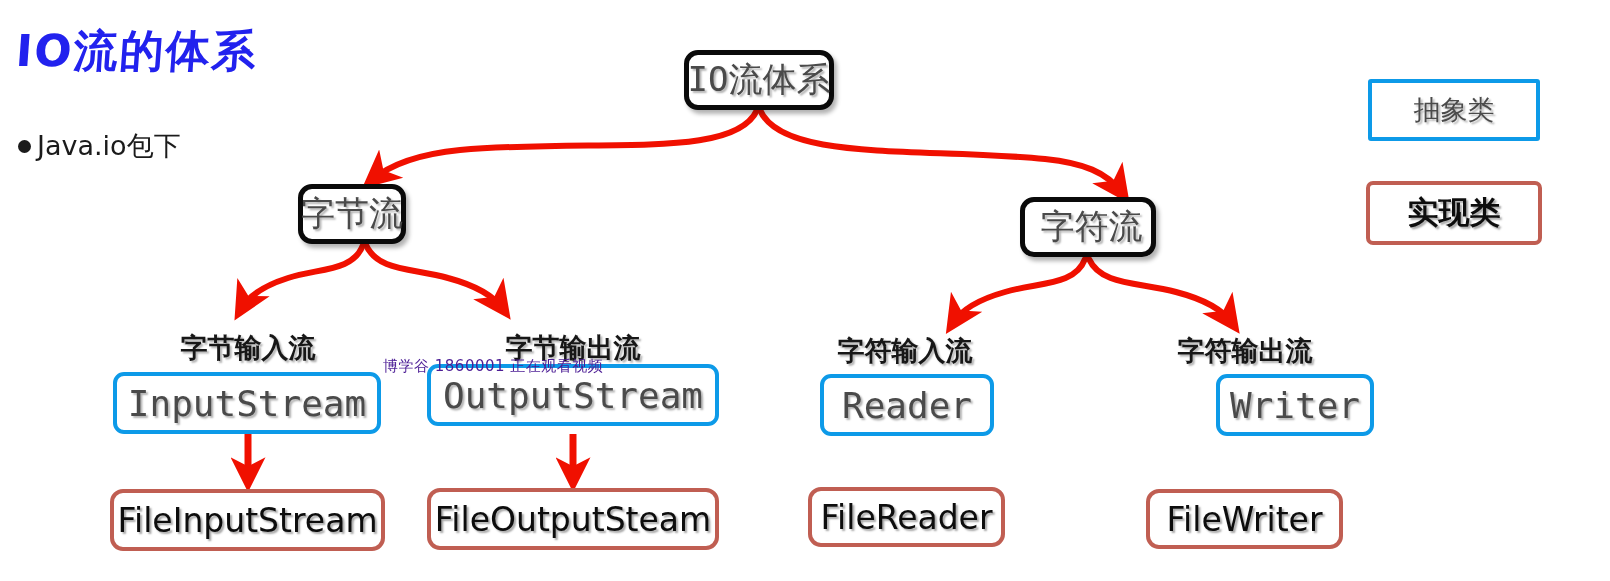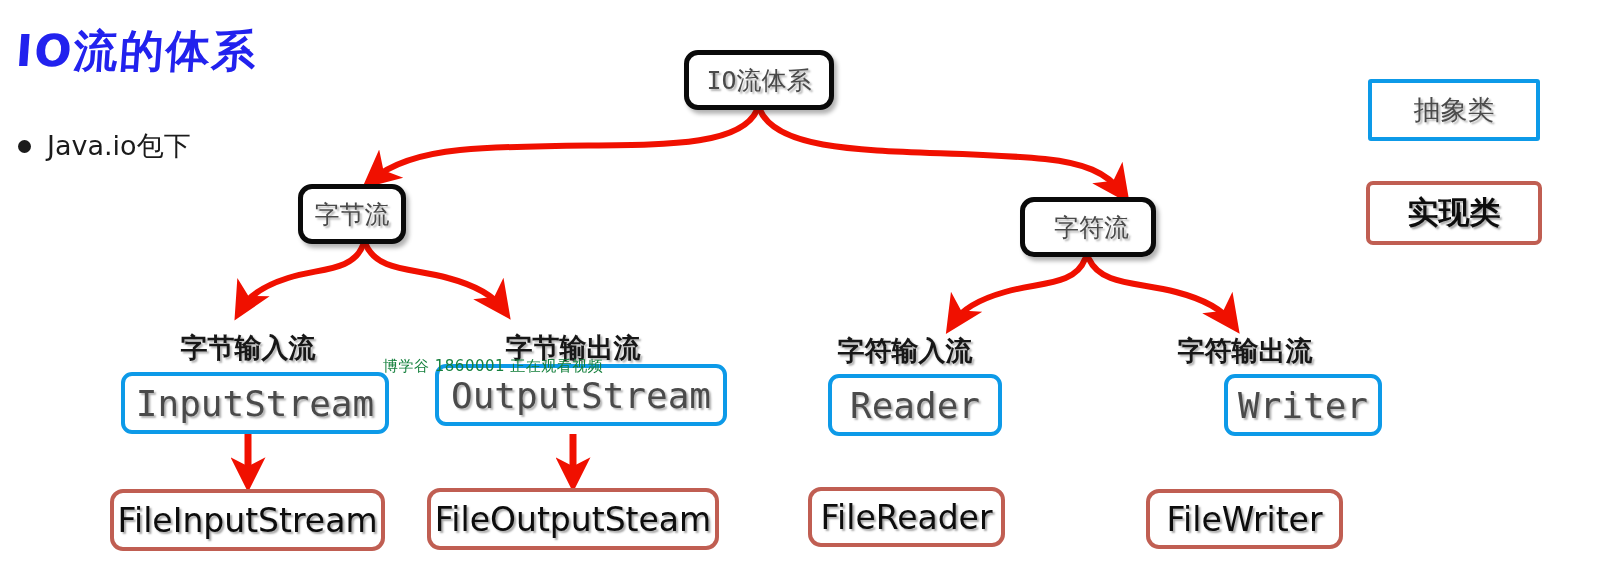--- a/index.html
+++ b/index.html
@@ -41,21 +41,21 @@
     transform: skewX(-4deg);
   }
 
   
   #bullet-row {
     position: absolute;
     left: 18px;
     top: 128px;
     display: flex;
     align-items: center;
-    gap: 16px;
+    gap: 6px;
     white-space: nowrap;
   }
   .bullet-dot {
     width: 13px;
     height: 13px;
     border-radius: 50%;
     background: #1b1b1b;
     flex: none;
   }
   #bullet-text {
@@ -74,33 +74,32 @@
     background: #ffffff;
     border-radius: 12px;
     white-space: nowrap;
   }
   
   .node.cat {
     border: 5px solid #0a0a0a;
     border-radius: 14px;
     color: #4a4a4a;
     font-family: "DejaVu Sans Mono", monospace;
-    font-size: 25px;
+    font-size: 34px;
     text-shadow: 2px 2px 2px rgba(0,0,0,0.30);
     box-shadow: 3px 4px 4px rgba(0,0,0,0.30);
   }
   
   .node.abstract {
     border: 4px solid #0d9ae8;
     border-radius: 11px;
     color: #4a4a4a;
     font-family: "DejaVu Sans Mono", monospace;
     font-size: 36px;
     text-shadow: 2px 2px 2px rgba(0,0,0,0.30);
-    margin-left: 8px;
   }
   
   .node.impl {
     border: 4px solid #c05e52;
     border-radius: 13px;
     color: #0d0d0d;
     font-family: "DejaVu Sans", sans-serif;
     font-size: 33px;
     text-shadow: 2px 2px 2px rgba(0,0,0,0.35);
   }
@@ -145,21 +144,21 @@
     text-shadow: 2px 2px 2px rgba(0,0,0,0.35);
   }
 
   
   #watermark {
     position: absolute;
     left: 383px;
     top: 357px;
     font-family: "DejaVu Sans", sans-serif;
     font-size: 15px;
-    color: #15803d;
+    color: #4c1d95;
     white-space: nowrap;
     letter-spacing: 0.5px;
   }
 </style>
 </head>
 <body>
 
 <div id="canvas">
 
   <svg id="edges" viewBox="0 0 1610 581" xmlns="http://www.w3.org/2000/svg">

